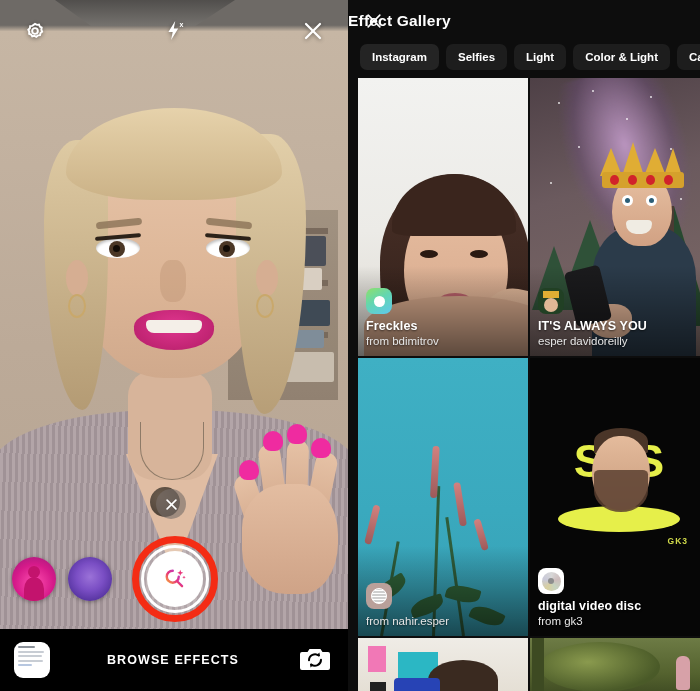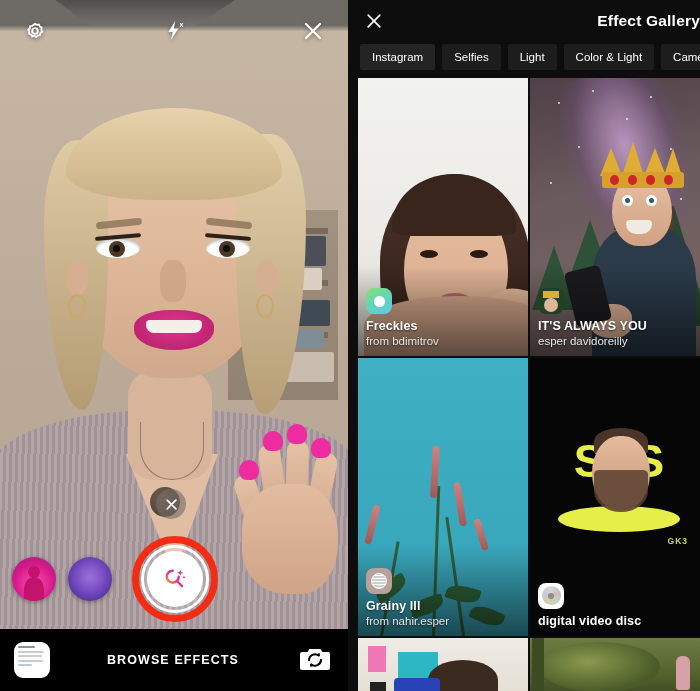--- a/index.html
+++ b/index.html
@@ -229,31 +229,31 @@
   
   .gallery-panel{
     position:relative; width:352px; height:691px; background:#0d0d0d; overflow:hidden;
   }
   .gal-header{
     position:relative; height:42px; display:flex; align-items:center;
     padding:0 14px; background:#0d0d0d;
   }
   .gal-close{width:24px;height:24px;display:flex;align-items:center;justify-content:center;cursor:pointer;}
   .gal-title{
-    position:absolute; left:0; right:0; text-align:right;
+    position:absolute; left:0; right:0; text-align:left;
     color:#fff; font-size:15.5px; font-weight:bold; letter-spacing:.2px;
     pointer-events:none;
   }
   .chips{
     display:flex; gap:7px; padding:2px 0 8px 12px; background:#0d0d0d;
     white-space:nowrap; overflow:hidden;
   }
   .chip{
-    background:#1d1d1d; color:#fff; font-size:11.5px; font-weight:normal;
-    padding:7px 12px; border-radius:2px; flex:0 0 auto; cursor:pointer;
+    background:#1d1d1d; color:#fff; font-size:11.5px; font-weight:bold;
+    padding:7px 12px; border-radius:7px; flex:0 0 auto; cursor:pointer;
   }
   .chip.active{background:#242424;}
   .grid{
     display:grid; grid-template-columns:1fr 1fr; gap:2px;
     padding:0 0 0 10px; background:#0d0d0d;
   }
   .card{
     position:relative; width:100%; height:278px; overflow:hidden; cursor:pointer;
     background:#111;
   }
@@ -603,39 +603,39 @@
           <div class="leaf" style="left:52px;bottom:22px;transform:rotate(-18deg)"></div>
           <div class="leaf" style="left:88px;bottom:34px;transform:rotate(16deg)"></div>
           <div class="leaf" style="left:16px;bottom:40px;transform:rotate(-32deg)"></div>
           <div class="leaf" style="left:112px;bottom:12px;transform:rotate(24deg)"></div>
         </div>
         <div class="grad-scrim"></div>
         <div class="card-meta">
           <div class="fx-icon ico-grainy">
               <div class="disc"></div>
             </div>
-          <div class="fx-name">Grainy lll</div>
           <div class="fx-author">from nahir.esper</div>
         </div>
       </div>
 
       <div class="card">
         <div class="card-art art-dvd">
           <div class="sus-text">SUS</div>
           <div class="sus-ellipse"></div>
           <div class="sus-hair"></div>
           <div class="sus-face"></div>
           <div class="sus-beard"></div>
           <div class="gk3-mark">GK3</div>
         </div>
         <div class="card-meta">
           <div class="fx-icon ico-dvd">
               <div class="cd"></div>
             </div>
           <div class="fx-name">digital video disc</div>
+          <div class="fx-author">from gk3</div>
         </div>
       </div>
 
       <div class="card short">
         <div class="card-art art-room2">
           <div class="poster" style="left:10px;top:8px;width:18px;height:26px;background:#f178b6"></div>
           <div class="poster" style="left:40px;top:14px;width:40px;height:34px;background:#2bb7c4"></div>
           <div class="poster" style="left:12px;top:44px;width:16px;height:16px;background:#222"></div>
           <div style="position:absolute;left:70px;top:22px;width:70px;height:40px;background:#3a2a20;border-radius:50% 50% 14% 14%"></div>
           <div style="position:absolute;left:36px;bottom:0;width:46px;height:18px;background:#2743b5;border-radius:4px 4px 0 0"></div>

